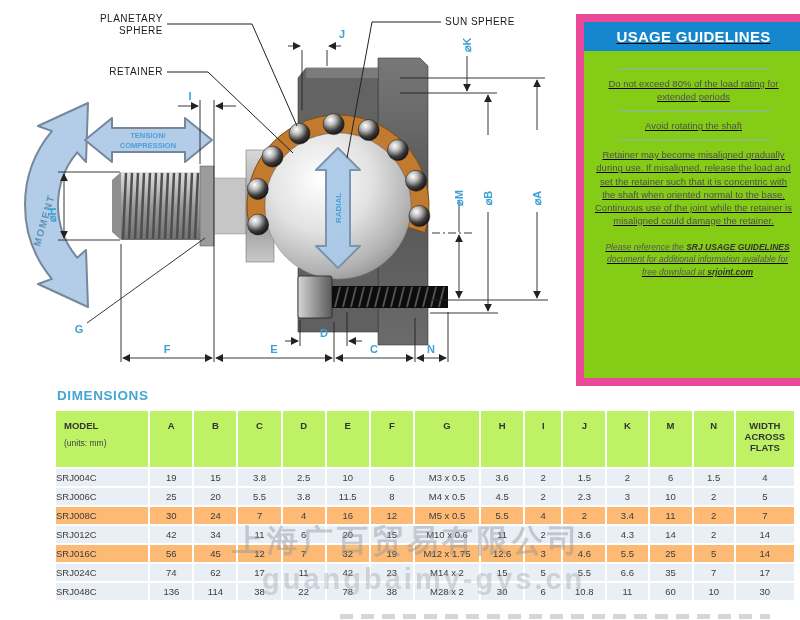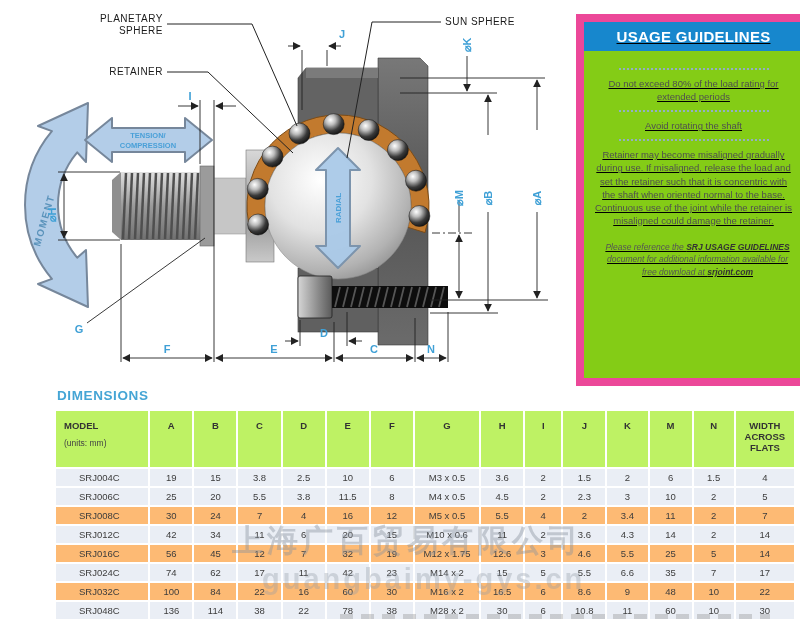--- a/index.html
+++ b/index.html
@@ -22,21 +22,21 @@
   .dim-title{position:absolute;left:57px;top:388px;color:#45a5d5;font-weight:bold;
              font-size:13.5px;letter-spacing:.6px;}
   .tbl-wrap{position:absolute;left:54px;top:409px;width:744px;}
   table{border-collapse:separate;border-spacing:2px;table-layout:fixed;width:742px;}
   th{background:#bef264;color:#333;font-size:9.5px;font-weight:bold;vertical-align:top;
      padding-top:9px;height:46px;}
   th.model-col{text-align:left;padding-left:8px;}
   th .units{font-weight:normal;font-size:8.5px;color:#444;margin-top:7px;}
   td{font-size:9.5px;color:#3c3c3c;text-align:center;height:17px;padding:0 1px;
      white-space:nowrap;overflow:hidden;}
-  td.model-col{text-align:left;padding-left:23px;}
+  td.model-col{text-align:left;padding-left:0;}
   tr.row-light td{background:#eaeef5;}
   tr.row-dark td{background:#fdba74;}
   
   .wm{position:absolute;pointer-events:none;color:rgba(135,145,158,.42);z-index:5;
       white-space:nowrap;font-weight:bold;}
   .wm1{left:232px;top:520px;font-size:31px;letter-spacing:4px;}
   .wm2{left:262px;top:563px;font-size:29px;letter-spacing:3px;color:rgba(145,155,165,.35);}
   
   .cutnote{position:absolute;left:340px;top:614px;width:430px;height:5px;opacity:.35;
     background:repeating-linear-gradient(90deg,#8a8a8a 0 13px,transparent 13px 21px);}
@@ -392,37 +392,20 @@
             <td>23</td>
             <td>M14 x 2</td>
             <td>15</td>
             <td>5</td>
             <td>5.5</td>
             <td>6.6</td>
             <td>35</td>
             <td>7</td>
             <td>17</td>
           </tr>
-          <tr class="row-dark">
-            <td class="model-col">SRJ032C</td>
-            <td>100</td>
-            <td>84</td>
-            <td>22</td>
-            <td>16</td>
-            <td>60</td>
-            <td>30</td>
-            <td>M16 x 2</td>
-            <td>16.5</td>
-            <td>6</td>
-            <td>8.6</td>
-            <td>9</td>
-            <td>48</td>
-            <td>10</td>
-            <td>22</td>
-          </tr>
           <tr class="row-light">
             <td class="model-col">SRJ048C</td>
             <td>136</td>
             <td>114</td>
             <td>38</td>
             <td>22</td>
             <td>78</td>
             <td>38</td>
             <td>M28 x 2</td>
             <td>30</td>

